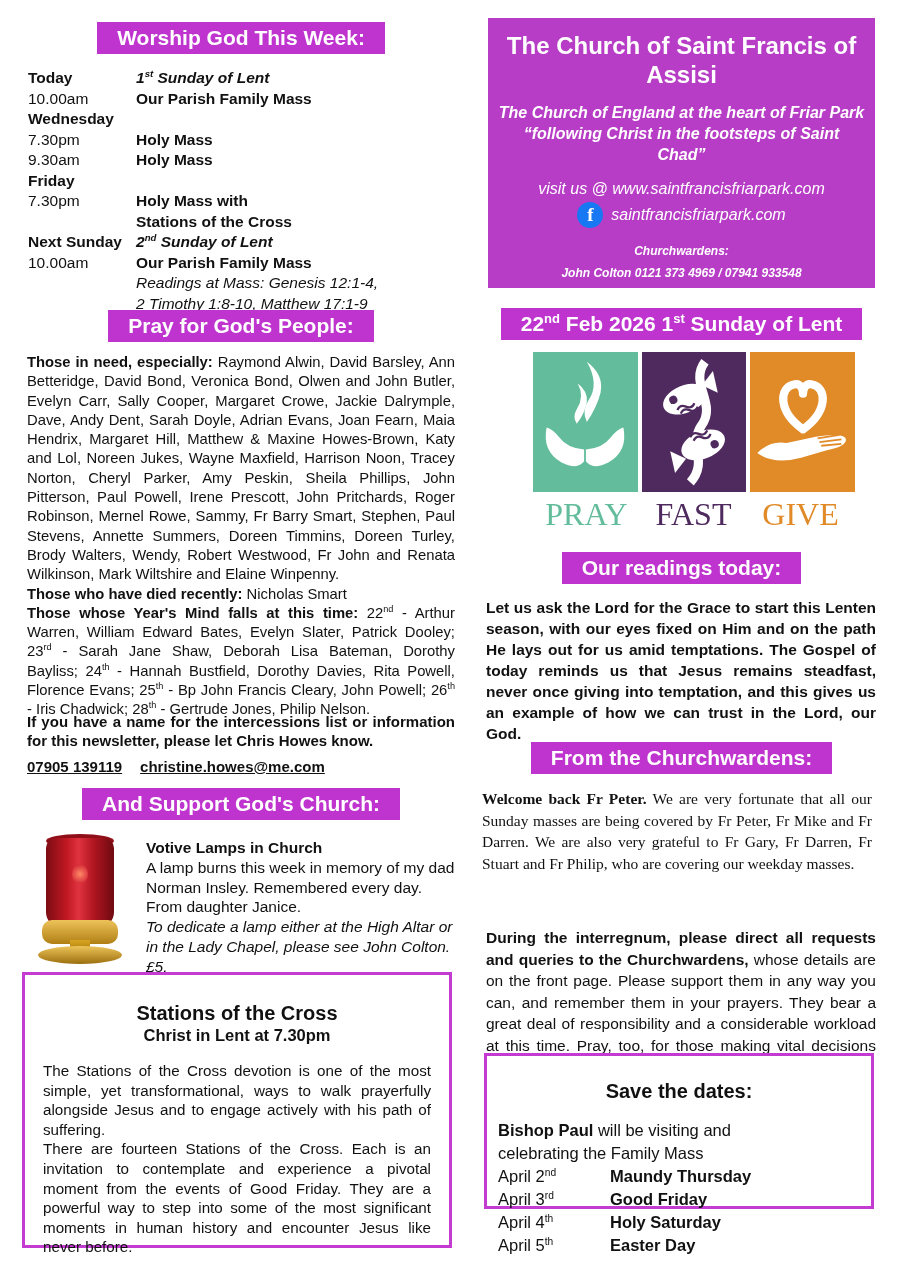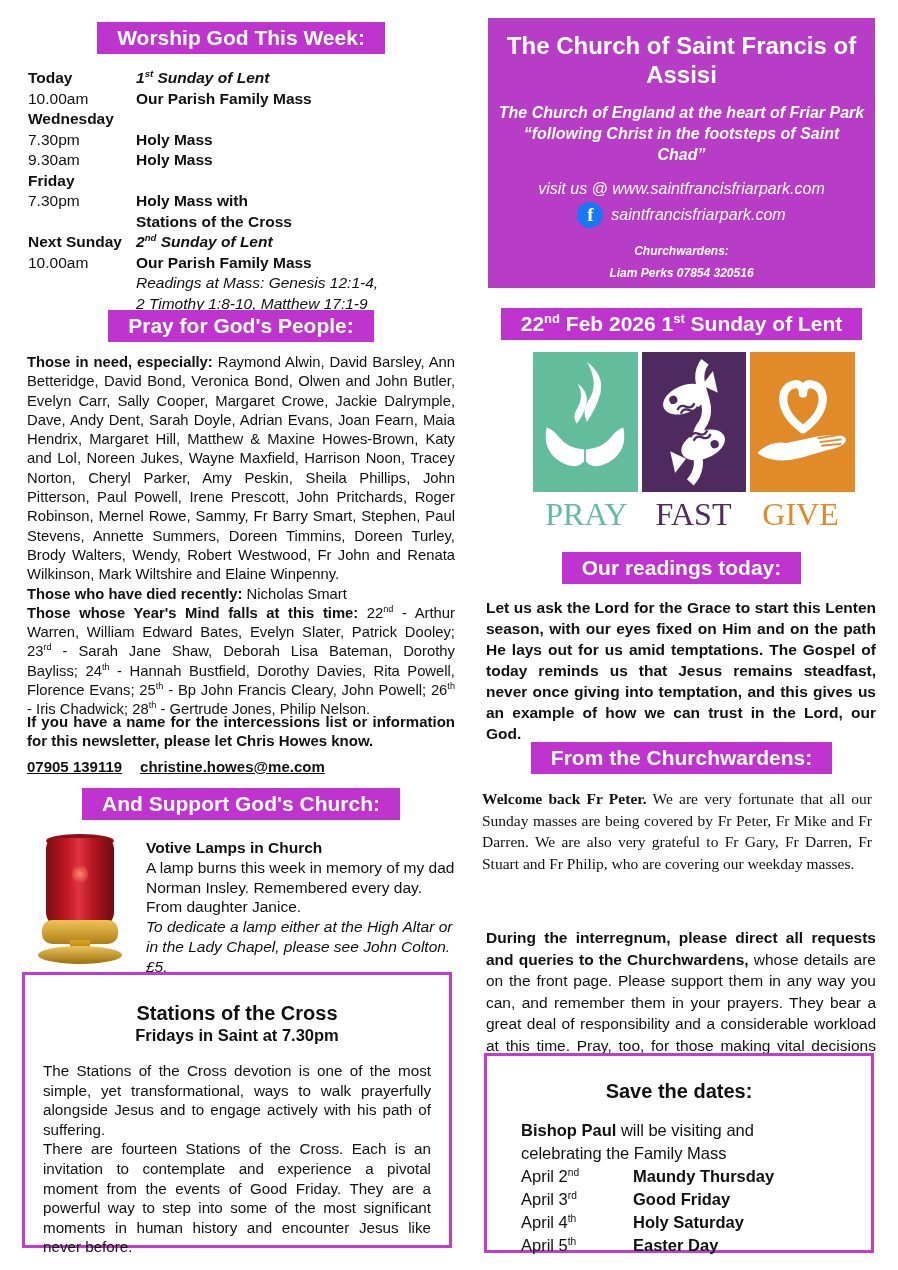--- a/index.html
+++ b/index.html
@@ -164,38 +164,39 @@
   </div>
   <div style="font-size:15.5px;line-height:19.8px;padding-top:2px;">
     <div class="bold">Votive Lamps in Church</div>
     <span>A lamp burns this week in memory of my dad Norman Insley. Remembered every day. From daughter Janice.</span>
     <div class="it">To dedicate a lamp either at the High Altar or in the Lady Chapel, please see John Colton. £5.</div>
   </div>
 </div>
 
 <div class="abs mg-box" style="left:22px;top:972px;width:430px;height:276px;padding:26px 18px;">
   <div class="stations-title">Stations of the Cross</div>
-  <div class="stations-sub">Fridays in Saint at 7.30pm</div>
+  <div class="stations-sub">Christ in Lent at 7.30pm</div>
   <div class="stations-text">The Stations of the Cross devotion is one of the most simple, yet transformational, ways to walk prayerfully alongside Jesus and to engage actively with his path of suffering.</div>
   <div class="stations-text" style="margin-top:0;">There are fourteen Stations of the Cross. Each is an invitation to contemplate and experience a pivotal moment from the events of Good Friday. They are a powerful way to step into some of the most significant moments in human history and encounter Jesus like never before.</div>
 </div>
 
 <div class="abs church-box" style="left:488px;top:18px;width:387px;height:270px;">
   <div class="church-title">The Church of Saint Francis of Assisi</div>
   <div class="church-tag">
     <div>The Church of England at the heart of Friar Park</div>
     <div>“following Christ in the footsteps of Saint Chad”</div>
   </div>
   <div class="church-visit">visit us @ www.saintfrancisfriarpark.com</div>
   <div class="fb-row">
     <div class="fb-circle">f</div>
     <span class="it" style="font-size:16px;">saintfrancisfriarpark.com</span>
   </div>
   <div class="church-cw">
     <div>Churchwardens:</div>
+    <div>John Colton 0121 373 4969 / 07941 933548</div>
     <div>Liam Perks 07854 320516</div>
   </div>
 </div>
 
 <div class="abs center" style="left:488px;top:308px;width:387px;">
   <span class="banner"><span>22</span><sup>nd</sup><span> Feb 2026 1</span><sup>st</sup><span> Sunday of Lent</span></span>
 </div>
 
 <div class="abs lent-wrap" style="left:533px;top:352px;">
   <div class="lent-panels">
@@ -252,21 +253,21 @@
 </div>
 
 <div class="abs cw-text" style="left:482px;top:788px;width:390px;font-family:Liberation Serif, serif;">
   <span class="bold">Welcome back Fr Peter.</span><span> We are very fortunate that all our Sunday masses are being covered by Fr Peter, Fr Mike and Fr Darren. We are also very grateful to Fr Gary, Fr Darren, Fr Stuart and Fr Philip, who are covering our weekday masses.</span>
 </div>
 
 <div class="abs cw-text" style="left:486px;top:927px;width:390px;">
   <span class="bold">During the interregnum, please direct all requests and queries to the Churchwardens,</span><span> whose details are on the front page. Please support them in any way you can, and remember them in your prayers. They bear a great deal of responsibility and a considerable workload at this time. Pray, too, for those making vital decisions concerning the new appointment.</span>
 </div>
 
-<div class="abs mg-box" style="left:484px;top:1053px;width:390px;height:200px;padding:24px 34px;">
+<div class="abs mg-box" style="left:484px;top:1053px;width:390px;height:156px;padding:24px 11px;">
   <div class="save-title">Save the dates:</div>
   <div class="save-rows">
     <div class="save-row">
       <div style="width:234px;"><span class="bold">Bishop Paul</span><span> will be visiting and celebrating the Family Mass</span></div>
     </div>
     <div class="save-row">
       <div class="save-date"><span>April 2</span><sup>nd</sup></div>
       <div class="bold">Maundy Thursday</div>
     </div>
     <div class="save-row">

